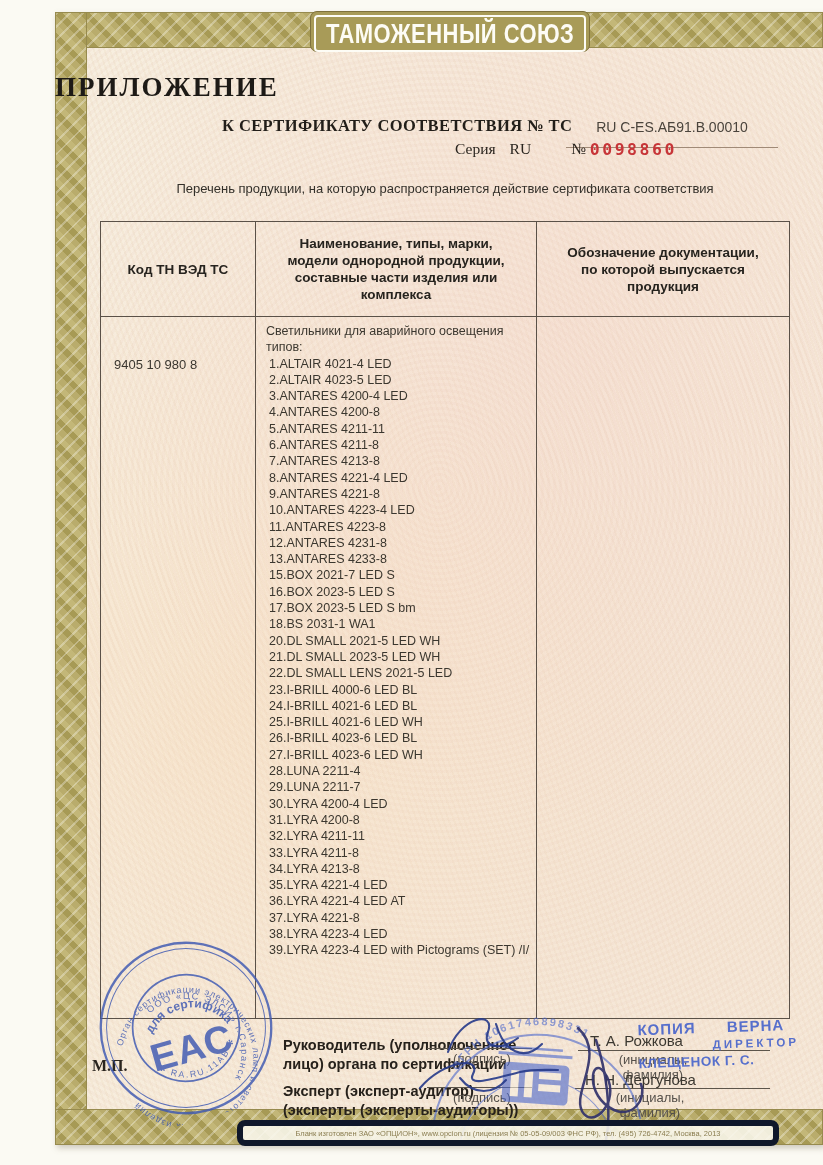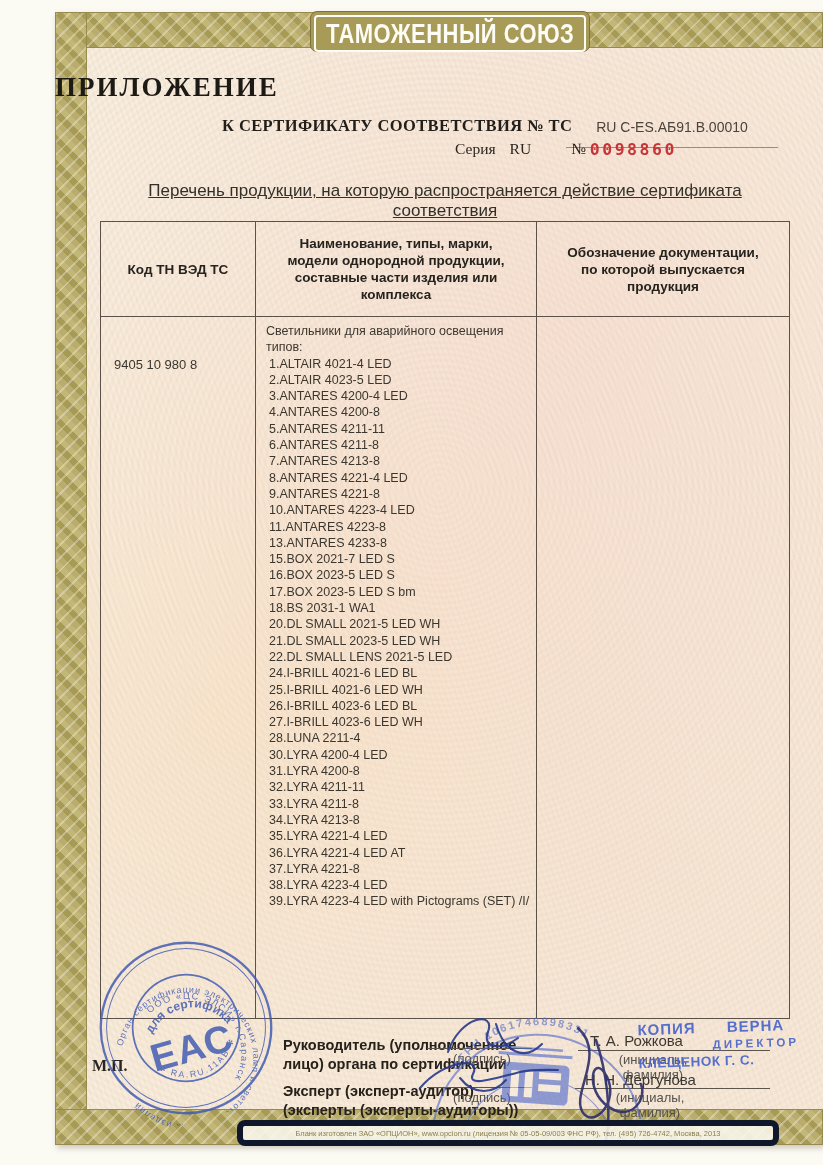--- a/index.html
+++ b/index.html
@@ -67,21 +67,21 @@
     font-size:15.5px;color:#2a251f;
   }
   .series-line .gap1{display:inline-block;width:14px;}
   .series-line .gap2{display:inline-block;width:40px;}
   .blank-number{
     font-family:"DejaVu Sans Mono",monospace;font-weight:bold;font-size:16.5px;
     color:#c73538;letter-spacing:2.5px;vertical-align:-1px;
   }
   .subtitle{
     left:100px;width:690px;top:181px;z-index:3;text-align:center;
-    font-size:17px;color:#33302a;text-decoration:underline;
+    font-size:13px;color:#33302a;
   }
   
   .ptable{
     left:100px;top:221px;width:690px;height:798px;z-index:3;
     border:1px solid #5a5148;box-sizing:border-box;
     display:grid;grid-template-columns:155px 281px 1fr;grid-template-rows:95px 1fr;
   }
   .cell{border-right:1px solid #5a5148;border-bottom:1px solid #5a5148;box-sizing:border-box;}
   .cell:nth-child(3n){border-right:none;}
   .cell.body{border-bottom:none;}
@@ -169,33 +169,36 @@
         <div class="product-line">2.ALTAIR 4023-5 LED</div>
         <div class="product-line">3.ANTARES 4200-4 LED</div>
         <div class="product-line">4.ANTARES 4200-8</div>
         <div class="product-line">5.ANTARES 4211-11</div>
         <div class="product-line">6.ANTARES 4211-8</div>
         <div class="product-line">7.ANTARES 4213-8</div>
         <div class="product-line">8.ANTARES 4221-4 LED</div>
         <div class="product-line">9.ANTARES 4221-8</div>
         <div class="product-line">10.ANTARES 4223-4 LED</div>
         <div class="product-line">11.ANTARES 4223-8</div>
+        <div class="product-line">12.ANTARES 4231-8</div>
         <div class="product-line">13.ANTARES 4233-8</div>
         <div class="product-line">15.BOX 2021-7 LED S</div>
         <div class="product-line">16.BOX 2023-5 LED S</div>
         <div class="product-line">17.BOX 2023-5 LED S bm</div>
         <div class="product-line">18.BS 2031-1 WA1</div>
         <div class="product-line">20.DL SMALL 2021-5 LED WH</div>
         <div class="product-line">21.DL SMALL 2023-5 LED WH</div>
         <div class="product-line">22.DL SMALL LENS 2021-5 LED</div>
+        <div class="product-line">23.I-BRILL 4000-6 LED BL</div>
         <div class="product-line">24.I-BRILL 4021-6 LED BL</div>
         <div class="product-line">25.I-BRILL 4021-6 LED WH</div>
         <div class="product-line">26.I-BRILL 4023-6 LED BL</div>
         <div class="product-line">27.I-BRILL 4023-6 LED WH</div>
         <div class="product-line">28.LUNA 2211-4</div>
+        <div class="product-line">29.LUNA 2211-7</div>
         <div class="product-line">30.LYRA 4200-4 LED</div>
         <div class="product-line">31.LYRA 4200-8</div>
         <div class="product-line">32.LYRA 4211-11</div>
         <div class="product-line">33.LYRA 4211-8</div>
         <div class="product-line">34.LYRA 4213-8</div>
         <div class="product-line">35.LYRA 4221-4 LED</div>
         <div class="product-line">36.LYRA 4221-4 LED AT</div>
         <div class="product-line">37.LYRA 4221-8</div>
         <div class="product-line">38.LYRA 4223-4 LED</div>
         <div class="product-line">39.LYRA 4223-4 LED with Pictograms (SET) /I/</div>

